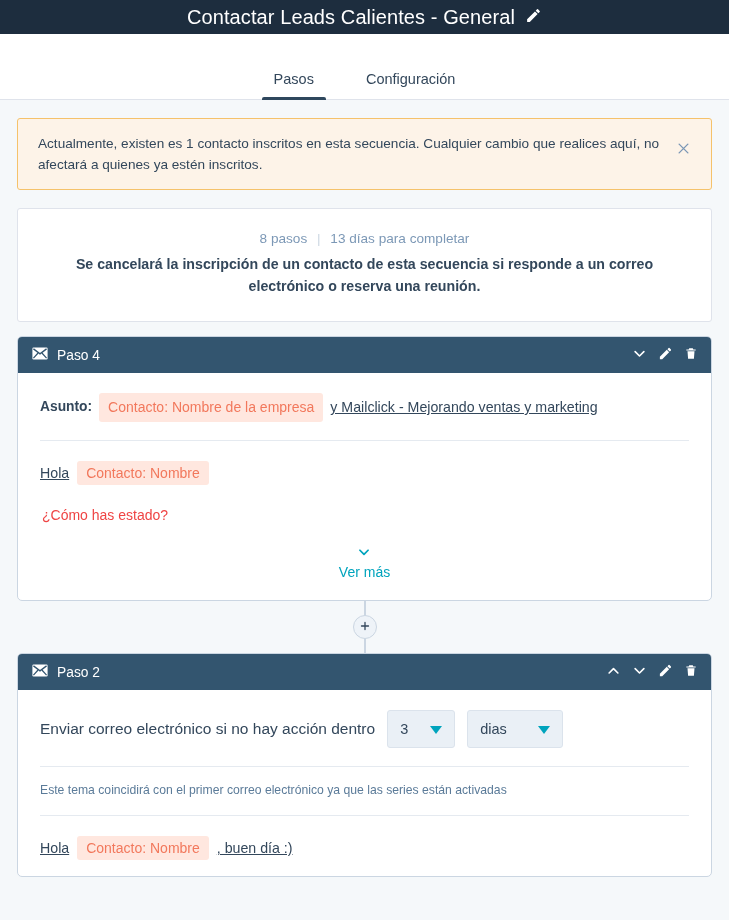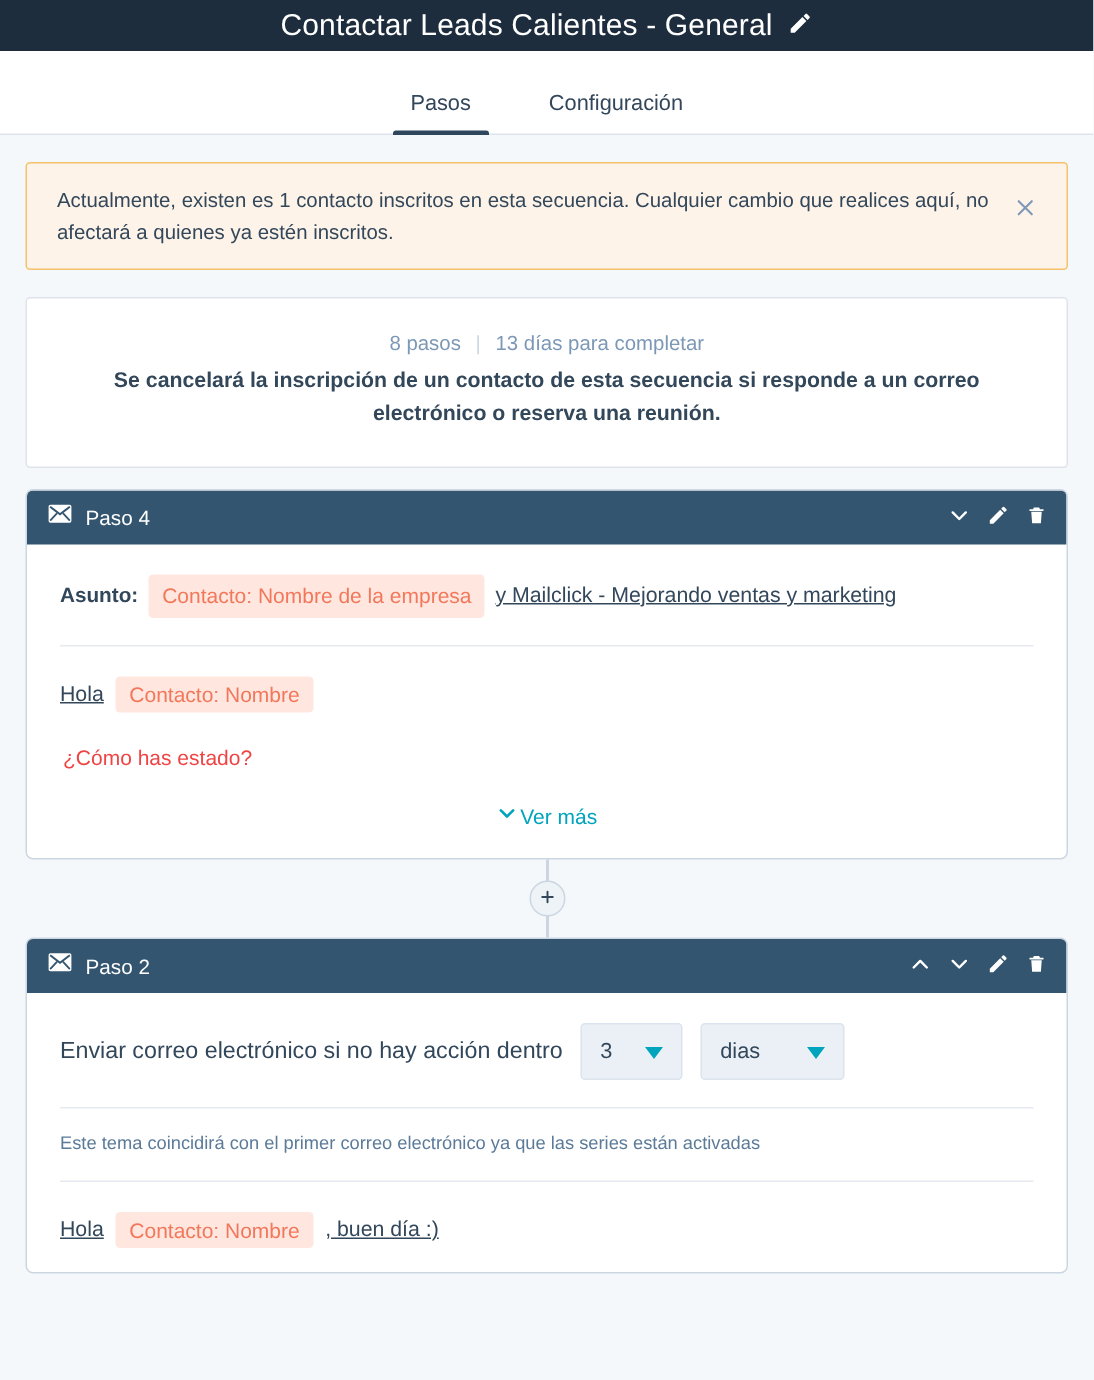--- a/index.html
+++ b/index.html
@@ -37,21 +37,21 @@
     align-items: center;
     justify-content: center;
     cursor: pointer;
     background: none;
     border: none;
     padding: 0;
   }
 
   
   .tabs-bar {
-    height: 56px;
+    height: 66px;
     background: #ffffff;
     display: flex;
     align-items: flex-end;
     justify-content: center;
     gap: 28px;
     border-bottom: 1px solid #dfe3eb;
     position: relative;
   }
   .tab {
     font-size: 14.5px;
@@ -223,20 +223,21 @@
   .ver-mas {
     display: flex;
     align-items: center;
     gap: 2px;
     color: #00a4bd;
     font-size: 14px;
     cursor: pointer;
     background: none;
     border: none;
     font-family: inherit;
+    flex-direction: column;
   }
 
   
   .connector {
     height: 52px;
     position: relative;
     display: flex;
     align-items: center;
     justify-content: center;
   }

